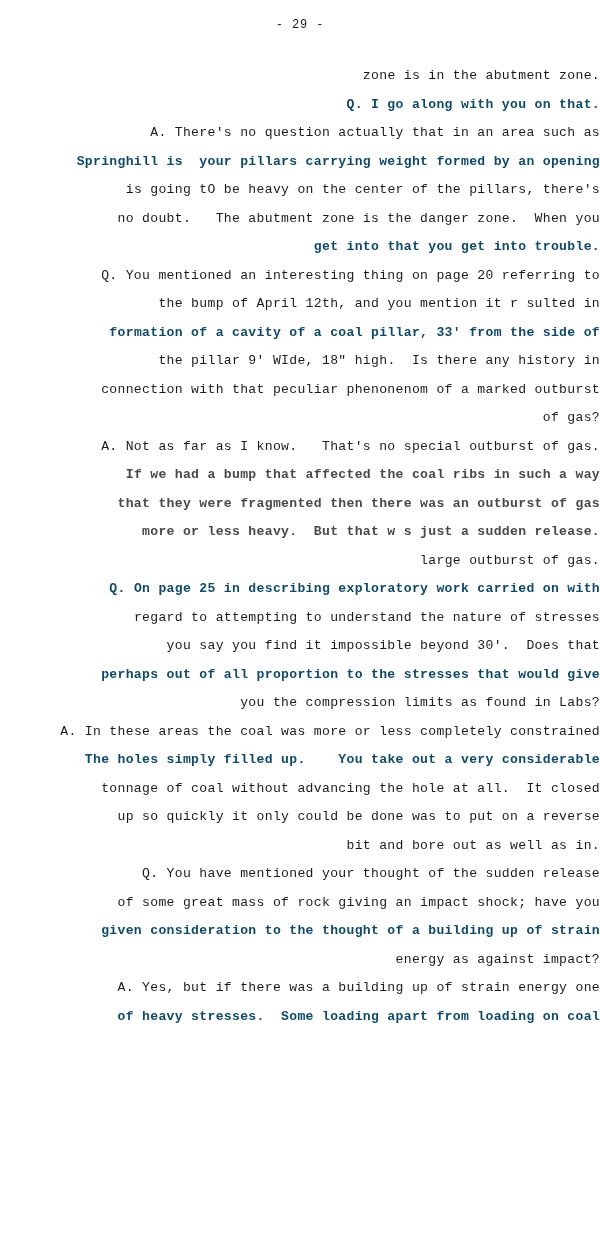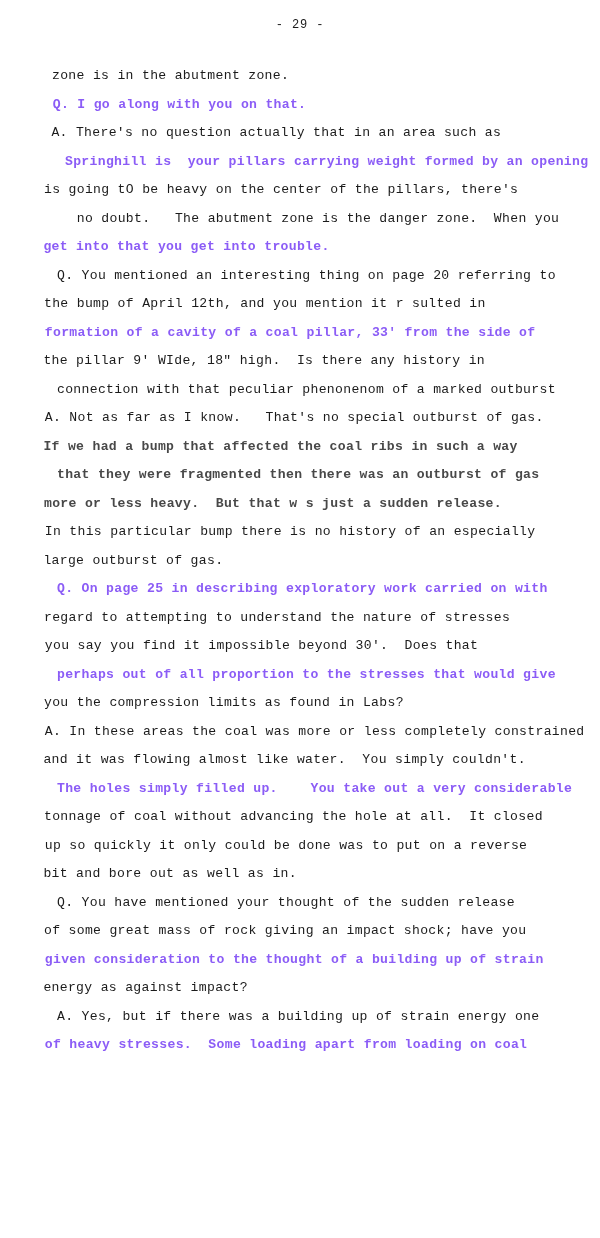--- a/index.html
+++ b/index.html
@@ -31,39 +31,40 @@
     letter-spacing: 0.9px;
     color: #1a1a1a;
   }
 
   
   #body-text {
     position: absolute;
     top: 62px;
     left: 0;
     width: 600px;
+    text-align: right;
   }
 
   .line {
     position: relative;
     height: 28.5px;
     line-height: 28.5px;
     font-size: 13.1px;
     letter-spacing: 0.32px;
     white-space: pre;
     color: #161616;
   }
 
   
   .ind0 { padding-left: 52px; }
   .ind1 { padding-left: 44px; }
   .ind2 { padding-left: 76px; }
 
   
-  .ink-dark   { color: #8b5cf6; font-weight: 700; }
+  .ink-dark   { color: #0c4a6e; font-weight: 700; }
   .ink-normal { color: #1b1b1b; }
   .ink-light  { color: #484848; font-weight: bold; }
 
   
   .j1 { margin-left: 0.8px; }
   .j2 { margin-left: -0.6px; }
   .j3 { margin-left: 13px; }
 
   
   #clipped-line {
@@ -93,33 +94,32 @@
       <div class="line ind0 ink-normal j2">A. There's no question actually that in an area such as</div>
       <div class="line ind0 ink-dark j3">Springhill is  your pillars carrying weight formed by an opening</div>
       <div class="line ind1 ink-normal ">is going tO be heavy on the center of the pillars, there's</div>
       <div class="line ind2 ink-normal j1">no doubt.   The abutment zone is the danger zone.  When you</div>
       <div class="line ind1 ink-dark j2">get into that you get into trouble.</div>
       <div class="line ind1 ink-normal j3">Q. You mentioned an interesting thing on page 20 referring to</div>
       <div class="line ind1 ink-normal ">the bump of April 12th, and you mention it r sulted in</div>
       <div class="line ind1 ink-dark j1">formation of a cavity of a coal pillar, 33' from the side of</div>
       <div class="line ind1 ink-normal j2">the pillar 9' WIde, 18" high.  Is there any history in</div>
       <div class="line ind1 ink-normal j3">connection with that peculiar phenonenom of a marked outburst</div>
+      <div class="line ind1 ink-normal ">of gas?</div>
       <div class="line ind1 ink-normal j1">A. Not as far as I know.   That's no special outburst of gas.</div>
       <div class="line ind1 ink-light j2">If we had a bump that affected the coal ribs in such a way</div>
       <div class="line ind1 ink-light j3">that they were fragmented then there was an outburst of gas</div>
       <div class="line ind1 ink-light ">more or less heavy.  But that w s just a sudden release.</div>
-      <div class="line ind1 ink-normal j1">In this particular bump there is no history of an especially</div>
       <div class="line ind1 ink-normal j2">large outburst of gas.</div>
       <div class="line ind1 ink-dark j3">Q. On page 25 in describing exploratory work carried on with</div>
       <div class="line ind1 ink-normal ">regard to attempting to understand the nature of stresses</div>
       <div class="line ind1 ink-normal j1">you say you find it impossible beyond 30'.  Does that</div>
       <div class="line ind1 ink-dark j3">perhaps out of all proportion to the stresses that would give</div>
       <div class="line ind1 ink-normal ">you the compression limits as found in Labs?</div>
       <div class="line ind1 ink-normal j1">A. In these areas the coal was more or less completely constrained</div>
-      <div class="line ind1 ink-normal j2">and it was flowing almost like water.  You simply couldn't.</div>
       <div class="line ind1 ink-dark j3">The holes simply filled up.    You take out a very considerable</div>
       <div class="line ind1 ink-normal ">tonnage of coal without advancing the hole at all.  It closed</div>
       <div class="line ind1 ink-normal j1">up so quickly it only could be done was to put on a reverse</div>
       <div class="line ind1 ink-normal j2">bit and bore out as well as in.</div>
       <div class="line ind1 ink-normal j3">Q. You have mentioned your thought of the sudden release</div>
       <div class="line ind1 ink-normal ">of some great mass of rock giving an impact shock; have you</div>
       <div class="line ind1 ink-dark j1">given consideration to the thought of a building up of strain</div>
       <div class="line ind1 ink-normal j2">energy as against impact?</div>
       <div class="line ind1 ink-normal j3">A. Yes, but if there was a building up of strain energy one</div>
       <div class="line ind1 ink-dark j1">of heavy stresses.  Some loading apart from loading on coal</div>

